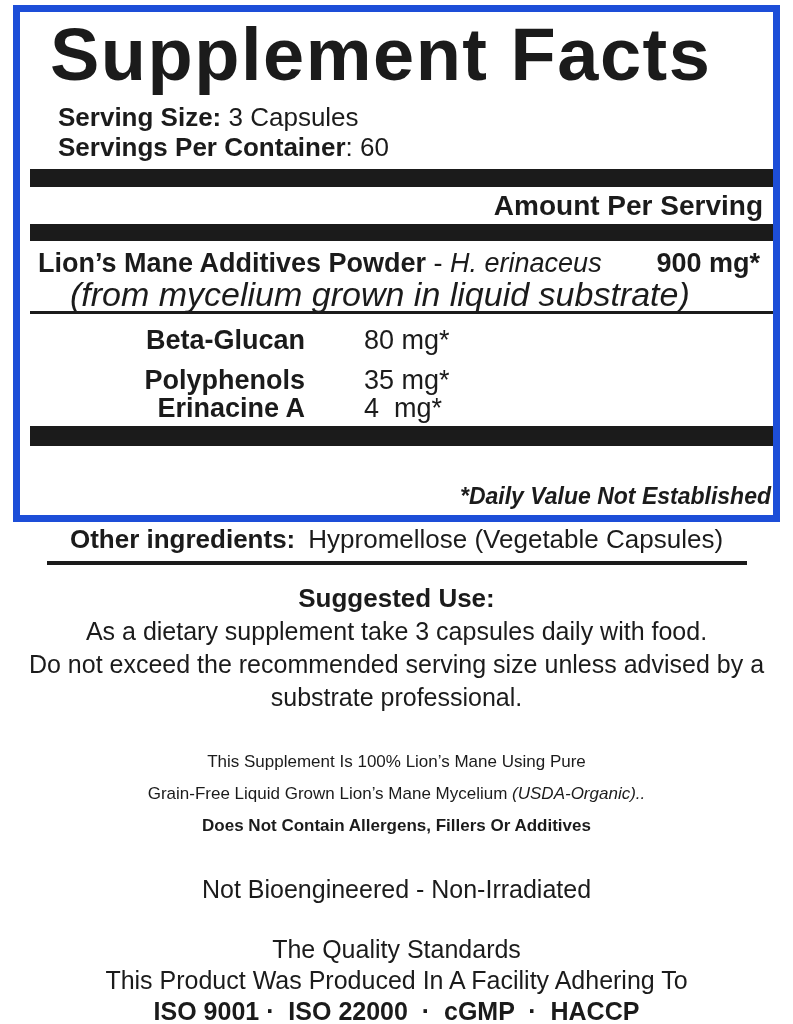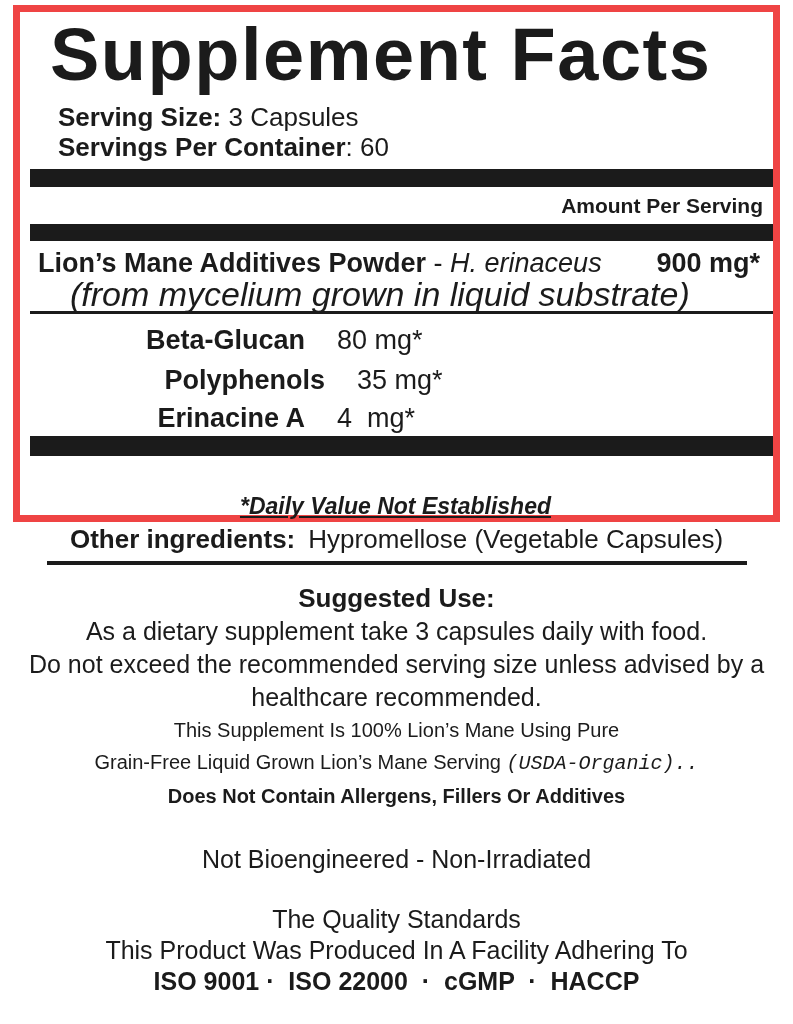--- a/index.html
+++ b/index.html
@@ -10,21 +10,21 @@
     color:#1b1b1b;
     font-family:"Liberation Sans", sans-serif;
     overflow:hidden;
     -webkit-font-smoothing:antialiased;
   }
   
   .facts-box {
     box-sizing:border-box;
     margin:5px 13px 0 13px;
     width:767px; height:517px;
-    border:7px solid #ef4444;
+    border:7px solid #1d4ed8;
     background:#ffffff;
   }
   .title {
     font-size:74px; font-weight:bold; line-height:1.0;
     letter-spacing:1.5px;
     margin:6px 0 0 30px;
     white-space:nowrap;
   }
   .serving-line {
     font-size:26px; line-height:30px;
@@ -35,21 +35,21 @@
   .serving-line .lbl { font-weight:bold; }
   .bar {
     background:#1b1b1b;
     margin-left:10px; margin-right:0;
   }
   .bar.b1 { height:18px; margin-top:7px; }
   .bar.b2 { height:17px; margin-top:5px; }
   .bar.b3 { height:20px; margin-top:4px; }
   .col-header {
     text-align:right;
-    font-weight:bold; font-size:21px; line-height:26px;
+    font-weight:bold; font-size:28px; line-height:26px;
     margin:6px 10px 0 0;
   }
   .main-row {
     display:flex; justify-content:space-between; align-items:baseline;
     font-size:27px; line-height:27px;
     margin:9px 13px 0 18px;
     white-space:pre-wrap;
   }
   .main-row .name { font-weight:bold; }
   .main-row .species { font-style:italic; }
@@ -58,57 +58,56 @@
     font-style:italic; font-size:34px; line-height:26px;
     margin:4px 0 0 50px;
   }
   .thin-rule {
     height:3px; background:#1b1b1b;
     margin:4px 0 0 10px;
   }
   .sub-row {
     display:grid;
     grid-template-columns:285px auto;
-    column-gap:32px;
+    column-gap:59px;
     font-size:27px; line-height:28px;
   }
   .sub-row .sub-name { font-weight:bold; text-align:right; }
   .sub-row .sub-amount { white-space:pre-wrap; }
   .sub-row.r1 { margin-top:12px; }
-  .sub-row.r2 { margin-top:12px;margin-left:20px; }
-  .sub-row.r3 { margin-top:10px; }
+  .sub-row.r2 { margin-top:12px; }
+  .sub-row.r3 { }
   .dv-note {
-    text-align:center;
+    text-align:right;
     font-weight:bold; font-style:italic;
     font-size:23px; line-height:24px;
     margin:38px 2px 0 0;
-    text-decoration:underline;
   }
   
   .other-line {
     text-align:center;
     font-size:26px; line-height:27px;
     margin-top:4px;
     white-space:nowrap;
   }
   .other-line .lbl { font-weight:bold; }
   .other-line .val { margin-left:13px; }
   .other-rule {
     height:4px; background:#1b1b1b;
     width:700px; margin:8px auto 0;
   }
   .centered { text-align:center; white-space:nowrap; }
   .su-heading {
     font-weight:bold; font-size:26px; line-height:27px;
     margin-top:20px;
   }
   .su-body { font-size:25px; line-height:33px; margin-top:3px; }
-  .claims { font-size:20px; line-height:32px; }
+  .claims { font-size:17px; line-height:32px; margin-top:32px; }
   .claims .bold-line { font-weight:bold; }
-  .claims .ital { font-style:italic;font-family:Liberation Mono, monospace; }
+  .claims .ital { font-style:italic; }
   .bio-line { font-size:25px; line-height:33px; margin-top:31px; }
   .facility { font-size:25px; line-height:31px; margin-top:28px; }
   .facility .iso { font-weight:bold; white-space:pre-wrap; }
 </style>
 </head>
 <body>
 
 <div class="page">
 
   <div class="facts-box">
@@ -153,26 +152,26 @@
   </div>
 
   <div class="other-line"><span class="lbl">Other ingredients:</span><span class="val">Hypromellose (Vegetable Capsules)</span></div>
 
   <div class="other-rule"></div>
 
   <div class="su-heading centered">Suggested Use:</div>
   <div class="su-body">
     <div class="centered">As a dietary supplement take 3 capsules daily with food.</div>
     <div class="centered">Do not exceed the recommended serving size unless advised by a</div>
-    <div class="centered">healthcare recommended.</div>
+    <div class="centered">substrate professional.</div>
   </div>
 
   <div class="claims">
     <div class="centered">This Supplement Is 100% Lion’s Mane Using Pure</div>
-    <div class="centered"><span>Grain-Free Liquid Grown Lion’s Mane Serving </span><span class="ital">(USDA-Organic)..</span></div>
+    <div class="centered"><span>Grain-Free Liquid Grown Lion’s Mane Mycelium </span><span class="ital">(USDA-Organic)..</span></div>
     <div class="centered bold-line">Does Not Contain Allergens, Fillers Or Additives</div>
   </div>
 
   <div class="bio-line centered">Not Bioengineered - Non-Irradiated</div>
 
   <div class="facility">
     <div class="centered">The Quality Standards</div>
     <div class="centered">This Product Was Produced In A Facility Adhering To</div>
     <div class="centered iso">ISO 9001 ·  ISO 22000  ·  cGMP  ·  HACCP</div>
   </div>

